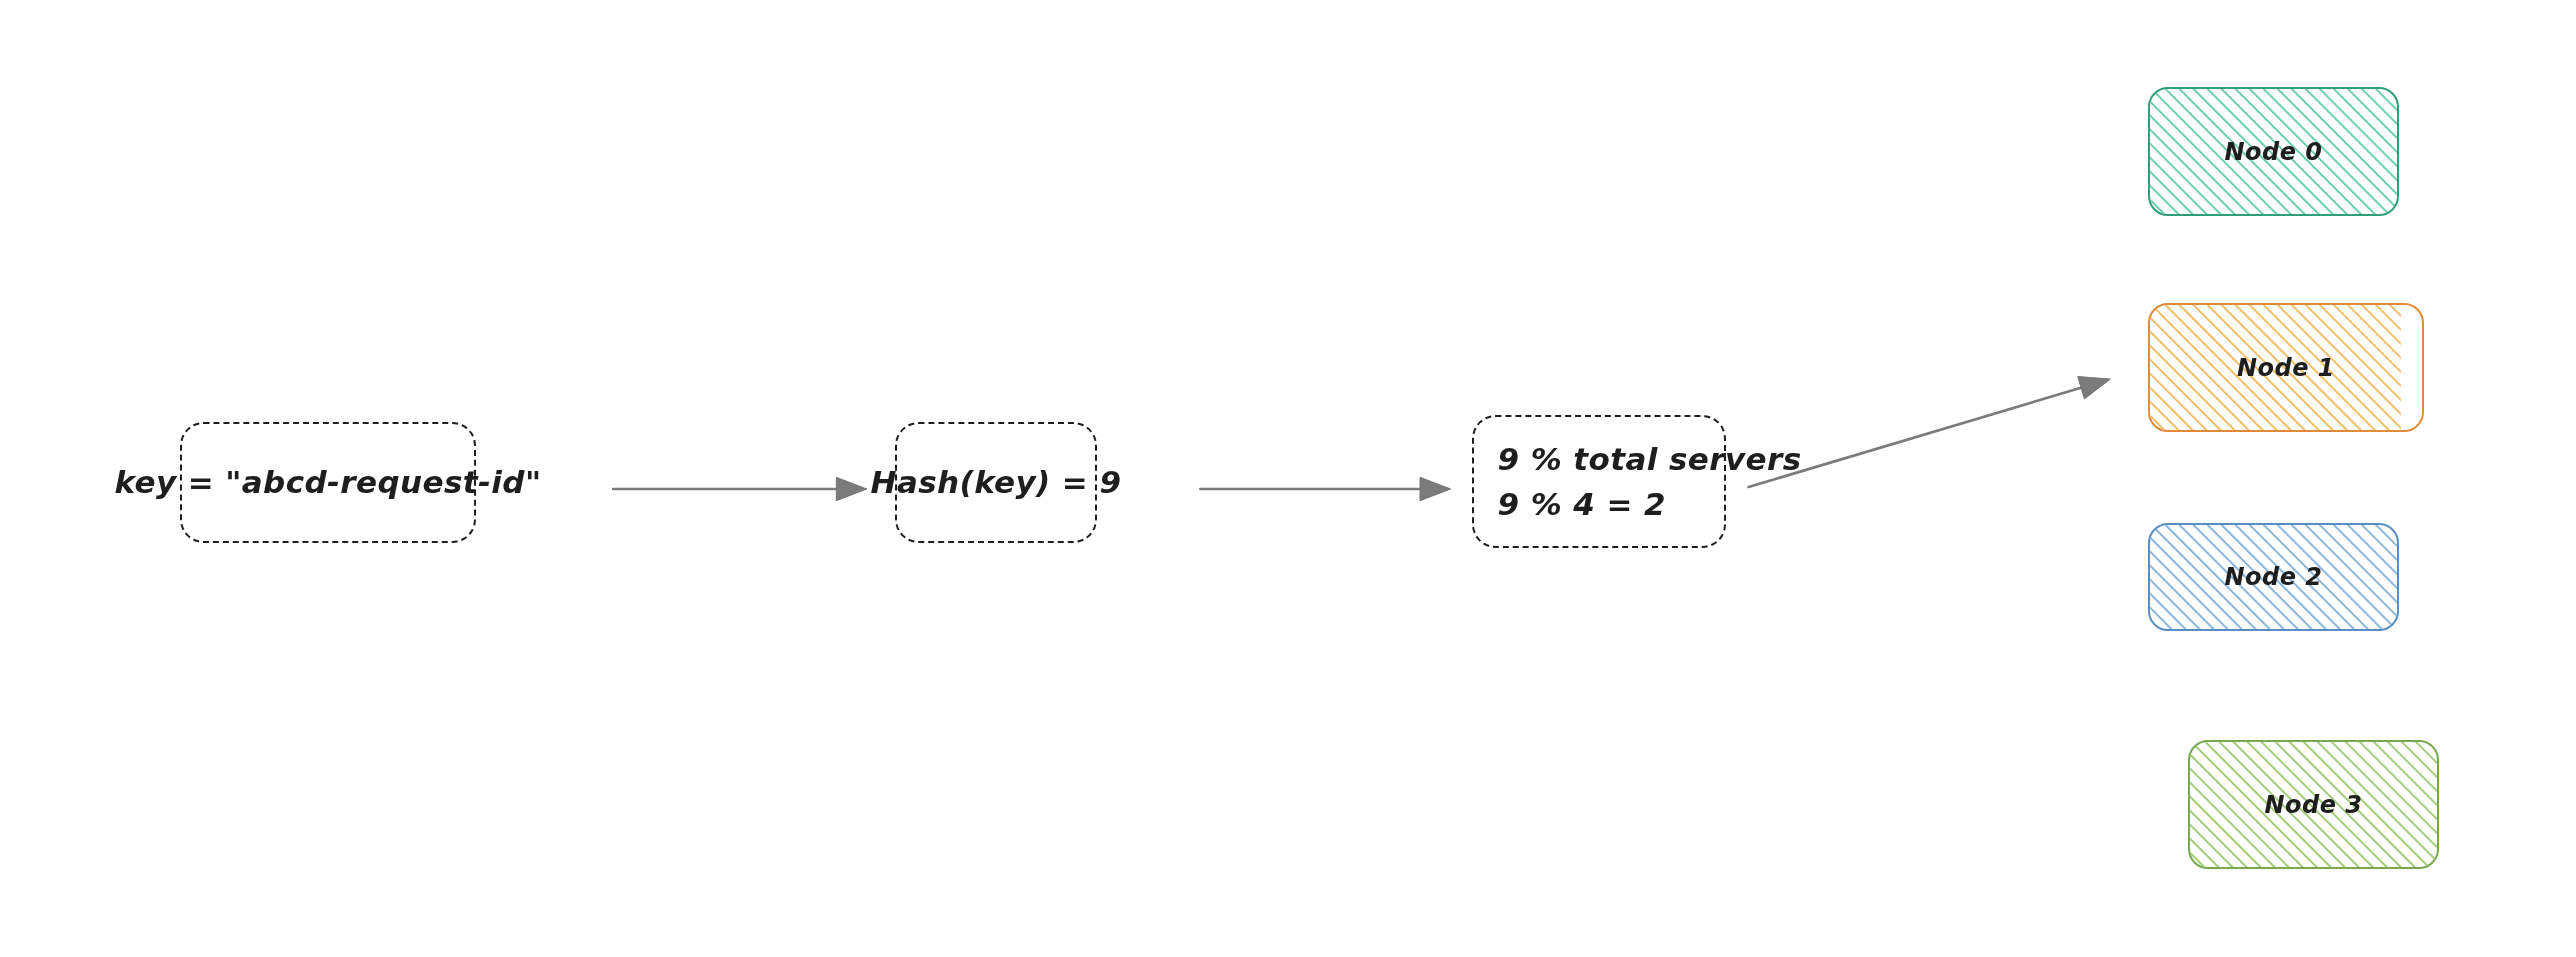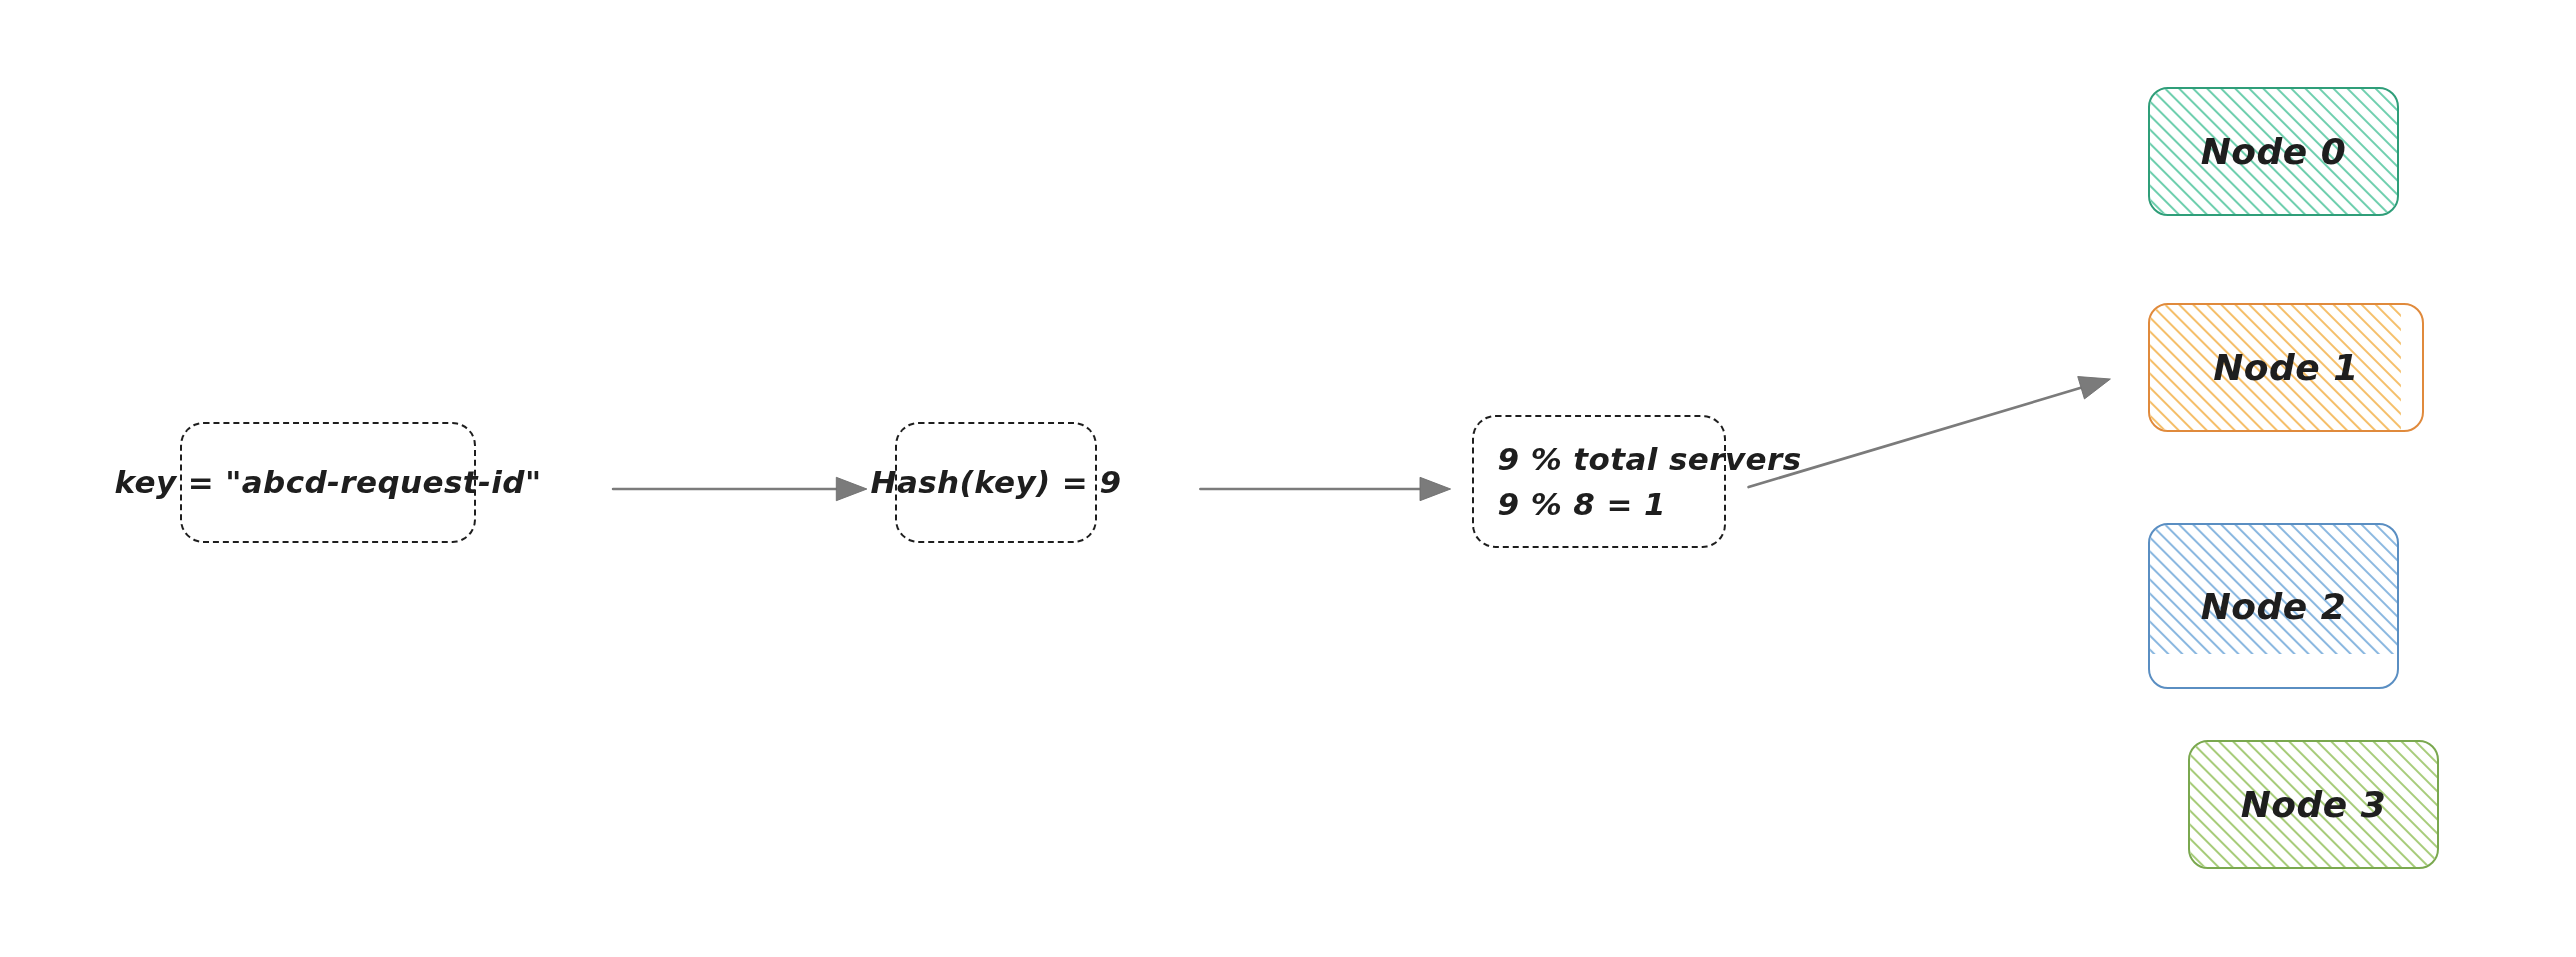--- a/index.html
+++ b/index.html
@@ -57,21 +57,21 @@
     overflow: hidden;
   }
   .node-hatch {
     position: absolute;
     inset: 0;
     pointer-events: none;
   }
   .node-label {
     position: relative;
     font-family: "DejaVu Sans", sans-serif;
-    font-size: 36px;
+    font-size: 24px;
     font-weight: 600;
     font-style: italic;
     color: #1e1e1e;
     letter-spacing: 0.5px;
     white-space: nowrap;
   }
 
   
   .arrow-svg {
     position: absolute;
@@ -97,21 +97,21 @@
 
   <div id="proc-layer">
       <div class="proc-box centered" style="left: 180px; top: 422px; width: 296px; height: 121px;">
         <div class="proc-line">key = "abcd-request-id"</div>
       </div>
       <div class="proc-box centered" style="left: 895px; top: 422px; width: 202px; height: 121px;">
         <div class="proc-line">Hash(key) = 9</div>
       </div>
       <div class="proc-box leftal" style="left: 1472px; top: 415px; width: 254px; height: 133px;">
         <div class="proc-line">9 % total servers</div>
-        <div class="proc-line">9 % 8 = 1</div>
+        <div class="proc-line">9 % 4 = 2</div>
       </div>
     </div>
 
   <div id="arrow-layer">
       <svg class="arrow-svg" width="308" height="54" style="left: 586px; top: 462px;" viewBox="0 0 342 60">
         <path class="arrow-line" d="M 30 30 L 302 30"></path>
         <polygon class="arrow-head" points="312,30 278,43 278,17"></polygon>
       </svg>
       <svg class="arrow-svg" width="305" height="54" style="left: 1173px; top: 462px;" viewBox="0 0 338 60">
         <path class="arrow-line" d="M 30 30 L 298 30"></path>
@@ -139,21 +139,21 @@
         <svg class="node-hatch" width="251" height="129" viewBox="0 0 278 143">
           <defs>
             <pattern id="hatch-1" patternUnits="userSpaceOnUse" width="11" height="11" patternTransform="rotate(-45)">
               <line x1="0" y1="0" x2="0" y2="11" stroke="#f5bf6a" stroke-width="4.5"></line>
             </pattern>
           </defs>
           <rect x="0" y="0" width="278" height="143" fill="url(#hatch-1)"></rect>
         </svg>
         <span class="node-label">Node 1</span>
       </div>
-      <div class="node-box" style="left: 2148px; top: 523px; width: 251px; height: 166px; border-color: rgb(90, 142, 194);">
+      <div class="node-box" style="left: 2148px; top: 523px; width: 251px; height: 108px; border-color: rgb(90, 142, 194);">
         <svg class="node-hatch" width="251" height="129" viewBox="0 0 278 143">
           <defs>
             <pattern id="hatch-2" patternUnits="userSpaceOnUse" width="11" height="11" patternTransform="rotate(-45)">
               <line x1="0" y1="0" x2="0" y2="11" stroke="#8bb8e0" stroke-width="4.5"></line>
             </pattern>
           </defs>
           <rect x="0" y="0" width="278" height="143" fill="url(#hatch-2)"></rect>
         </svg>
         <span class="node-label">Node 2</span>
       </div>

